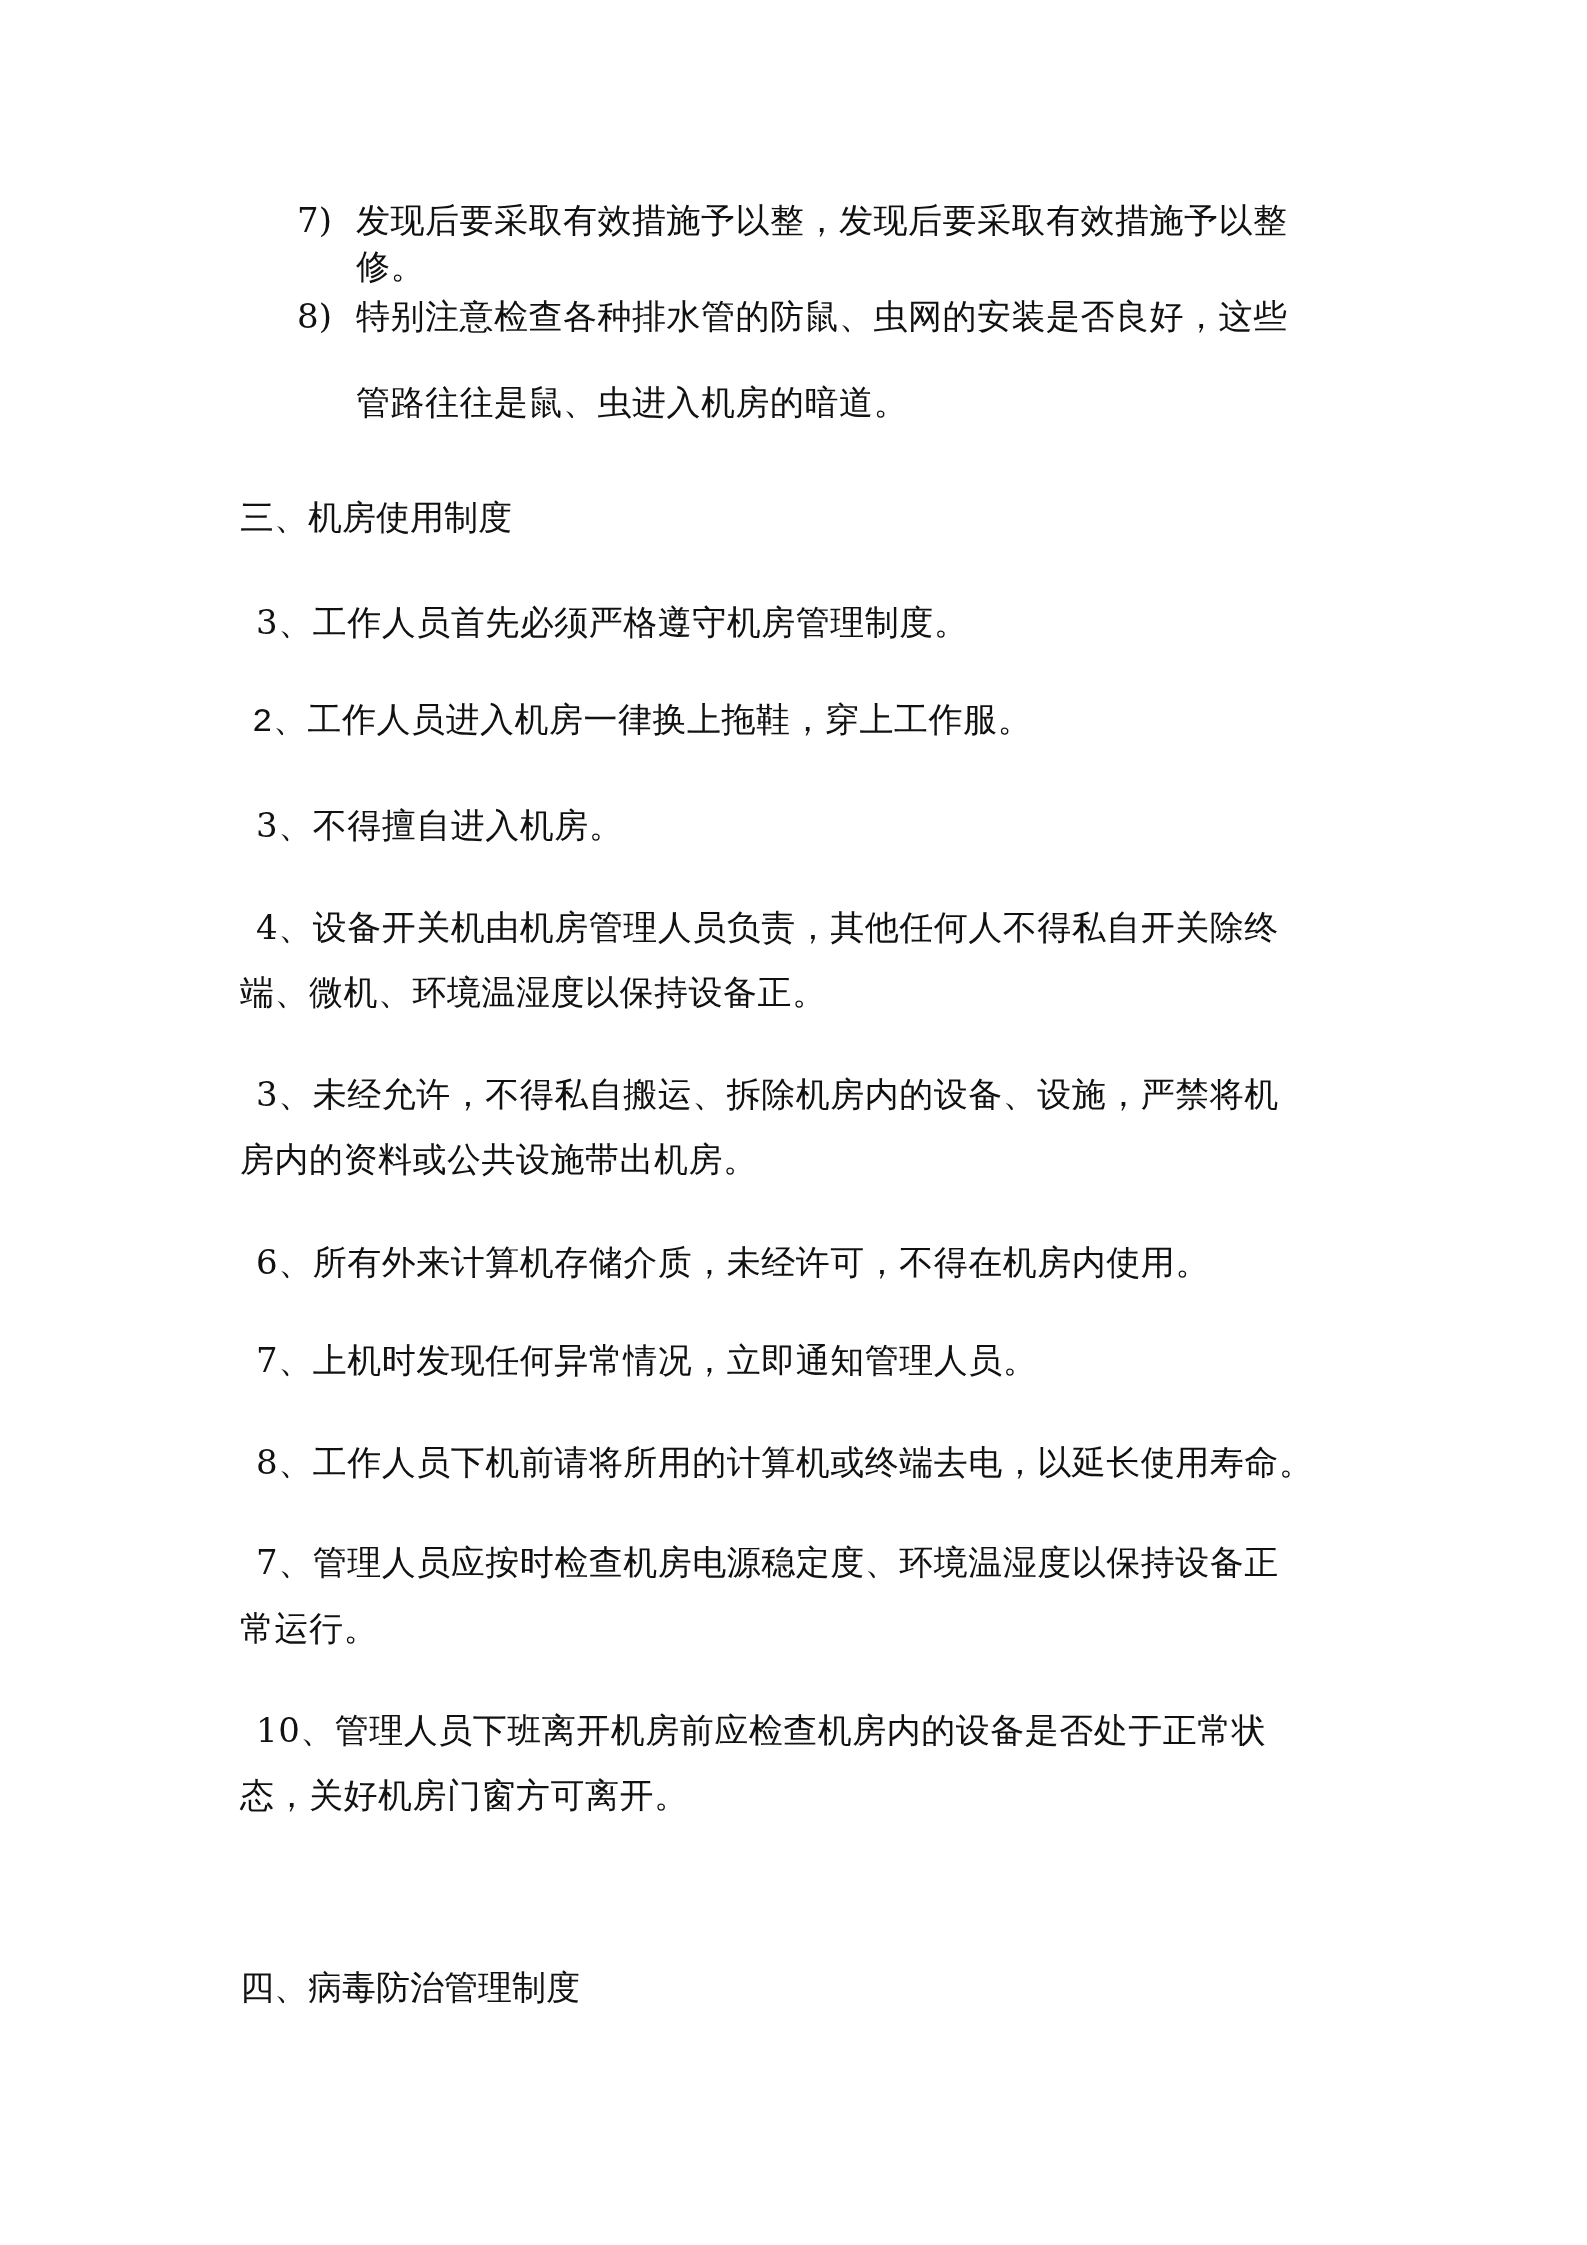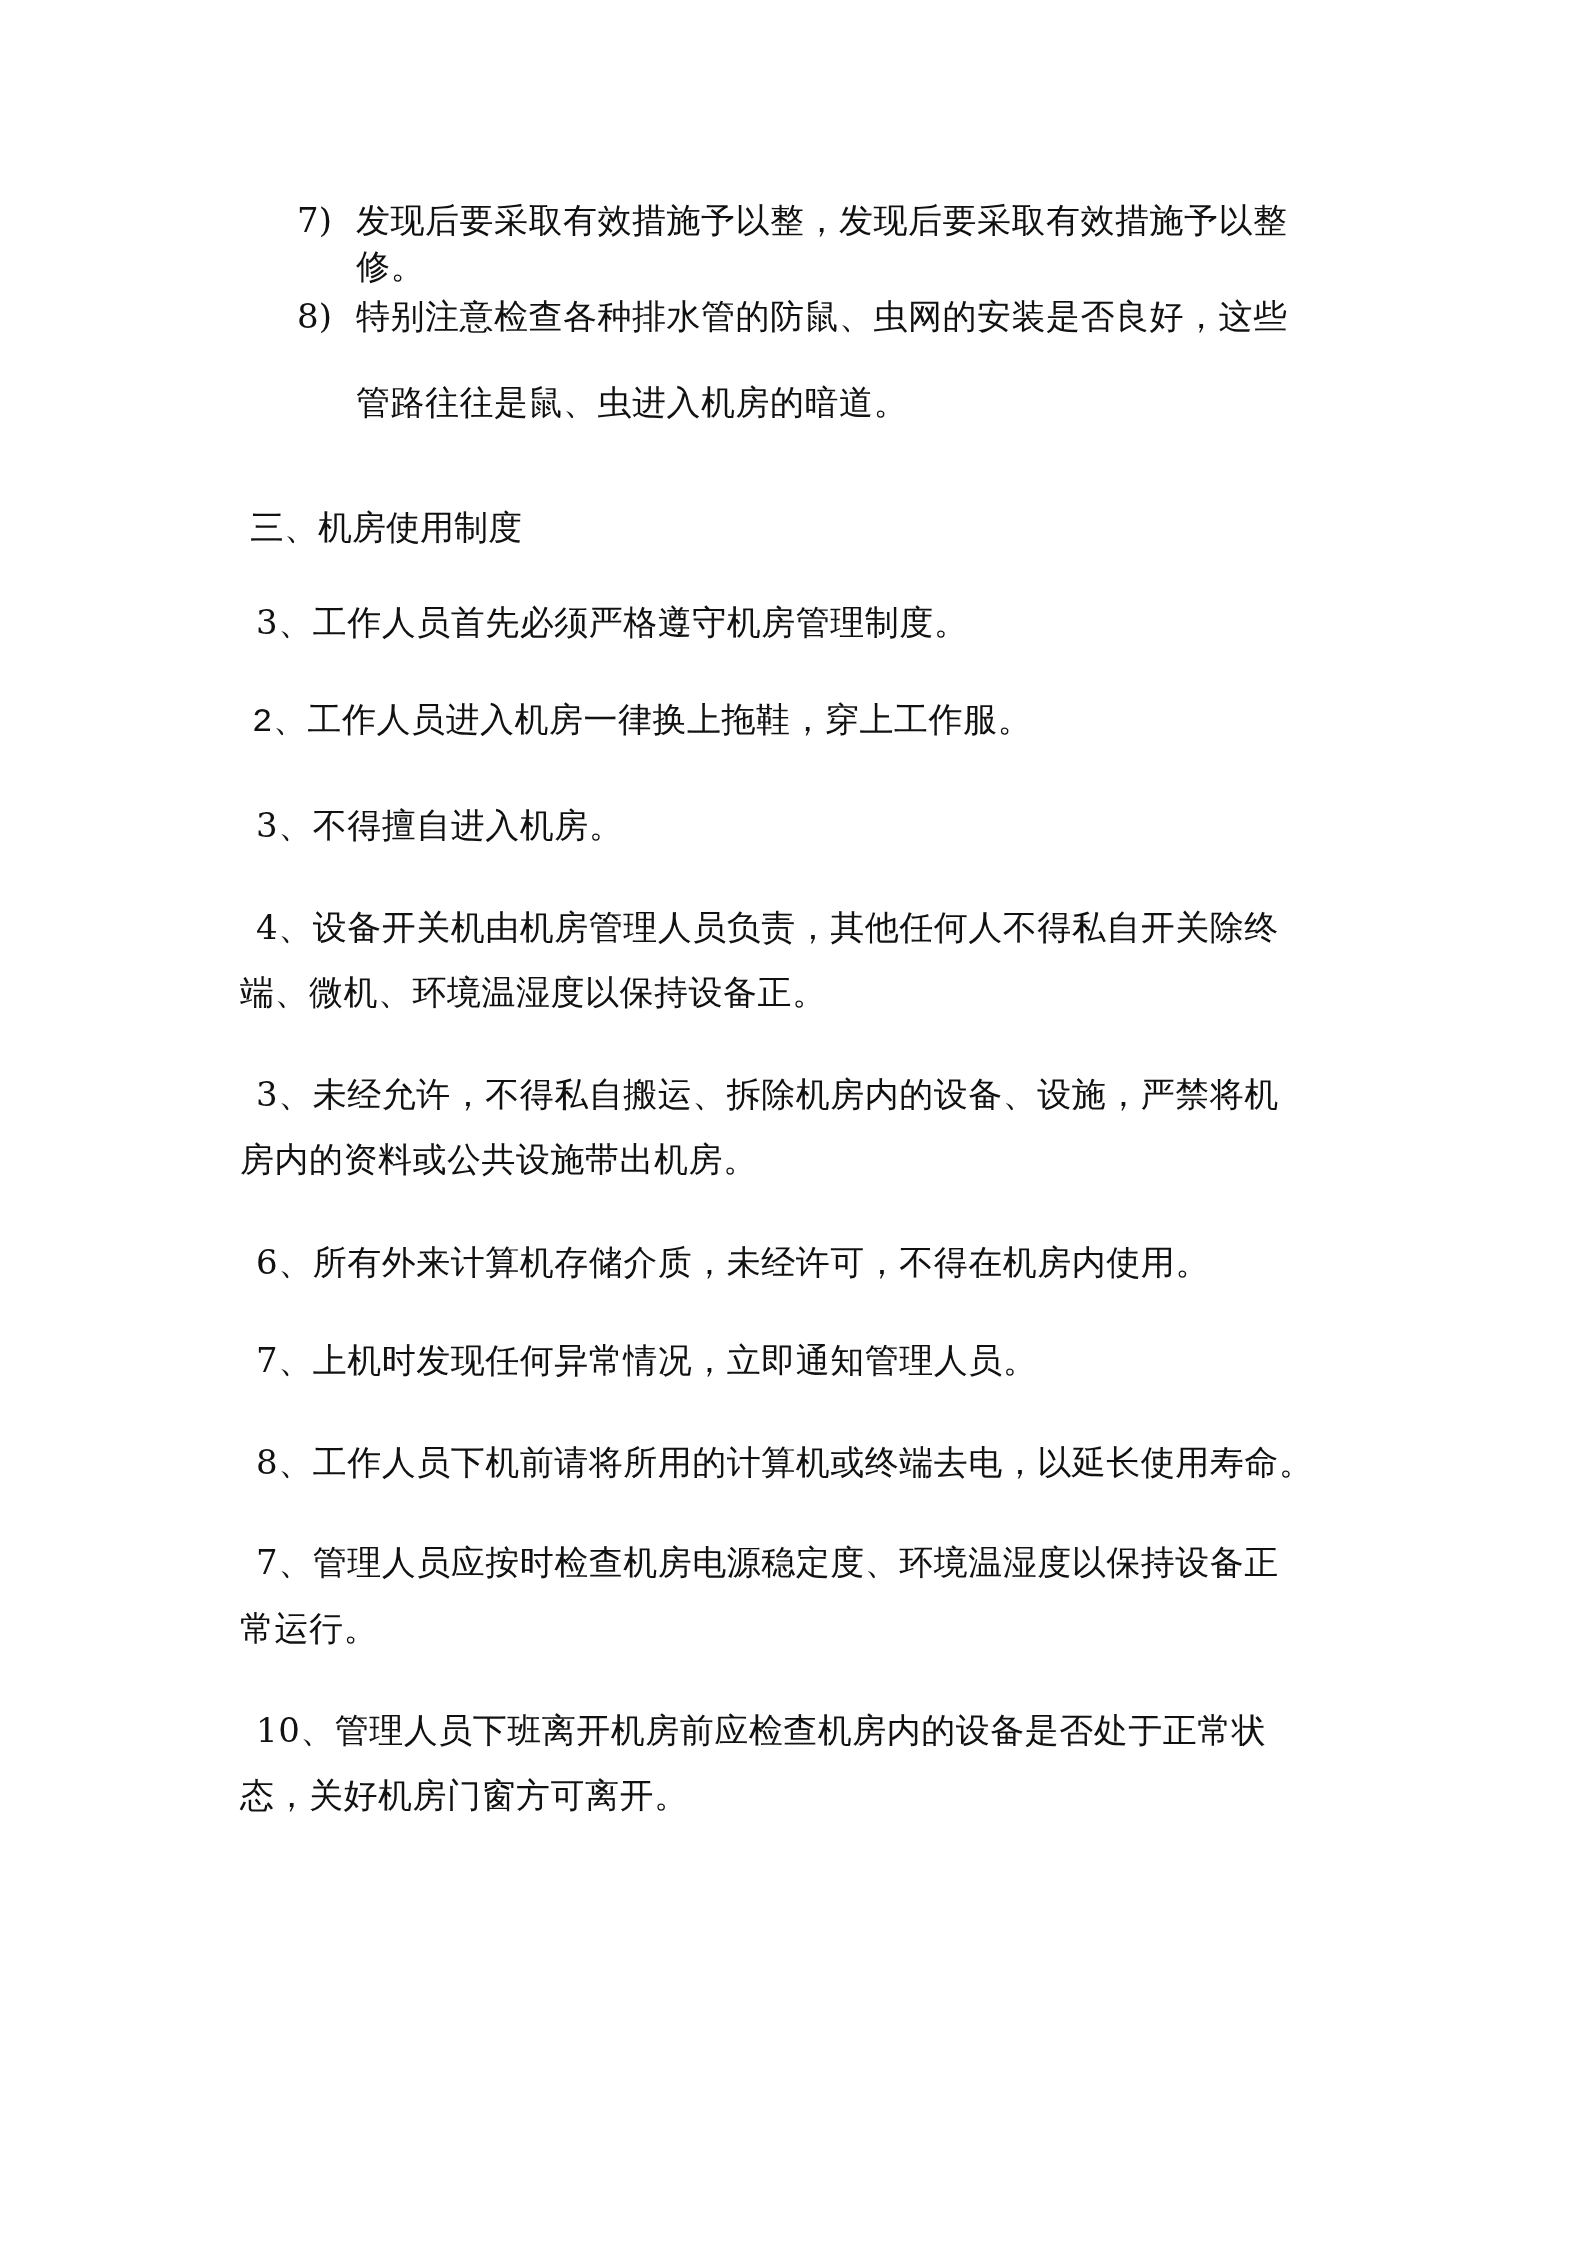--- a/index.html
+++ b/index.html
@@ -1,21 +1,21 @@
 <!DOCTYPE html>
 <html><head>
 <meta charset="utf-8">
 <style>
   html, body { margin: 0; padding: 0; background: #ffffff; }
   body { width: 1587px; height: 2245px; position: relative; overflow: hidden;
          font-family: "DejaVu Serif", "Liberation Serif", serif; color: #111111; }
   .page { position: absolute; left: 0; top: 0; width: 1587px; height: 2245px; background: #ffffff; }
   .line { position: absolute; font-size: 34px; line-height: 44px; white-space: nowrap; letter-spacing: 0.5px; }
   .list-num { position: absolute; font-size: 34px; line-height: 44px; }
-  .heading { position: absolute; font-size: 34px; line-height: 44px; font-weight: normal; margin: 10px; }
+  .heading { position: absolute; font-size: 34px; line-height: 44px; font-weight: normal; margin: 0; }
 </style>
 </head>
 <body>
 
 <div class="page">
 
   <div>
     <span class="list-num" style="left:297px; top:198px;">7)</span>
     <div class="line" style="left:356px; top:198px;">发现后要采取有效措施予以整，发现后要采取有效措施予以整</div>
     <div class="line" style="left:356px; top:244px;">修。</div>
@@ -42,14 +42,15 @@
     <div class="line" style="left:256px; top:1338px;">7、上机时发现任何异常情况，立即通知管理人员。</div>
     <div class="line" style="left:256px; top:1440px;text-align:center;">8、工作人员下机前请将所用的计算机或终端去电，以延长使用寿命。</div>
 
     <div class="line" style="left:256px; top:1540px;">7、管理人员应按时检查机房电源稳定度、环境温湿度以保持设备正</div>
     <div class="line" style="left:240px; top:1606px;">常运行。</div>
 
     <div class="line" style="left:256px; top:1708px;">10、管理人员下班离开机房前应检查机房内的设备是否处于正常状</div>
     <div class="line" style="left:240px; top:1773px;">态，关好机房门窗方可离开。</div>
   </div>
 
+  <h2 class="heading" style="left:240px; top:1965px;">四、病毒防治管理制度</h2>
 
 </div>
 
 </body></html>

